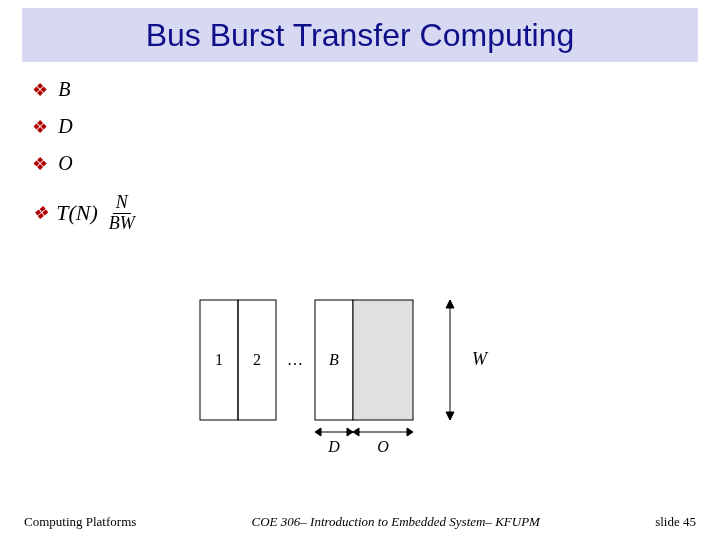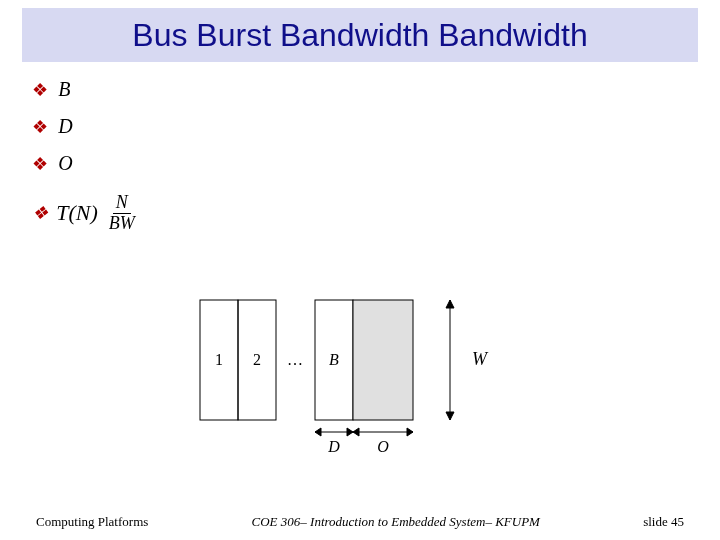--- a/index.html
+++ b/index.html
@@ -81,32 +81,32 @@
     width: 350px;
     height: 180px;
   }
   .footer {
     position: absolute;
     bottom: 10px;
     left: 0;
     right: 0;
     display: flex;
     justify-content: space-between;
-    padding: 0 36px;
+    padding: 0 24px;
     font-family: "Times New Roman", Georgia, serif;
     font-size: 13px;
     color: #000;
   }
   .footer .center { font-style: italic; text-align: center; }
 </style>
 </head>
 <body>
 
 <div class="title-bar">
-  <span class="title-text">Bus Burst Bandwidth Bandwidth</span>
+  <span class="title-text">Bus Burst Transfer Computing</span>
 </div>
 
 <div class="content">
 
   <div class="bullet-line">
     <span class="bullet">❖</span>
     <span class="var-letter">B</span>
   </div>
 
   <div class="bullet-line">

